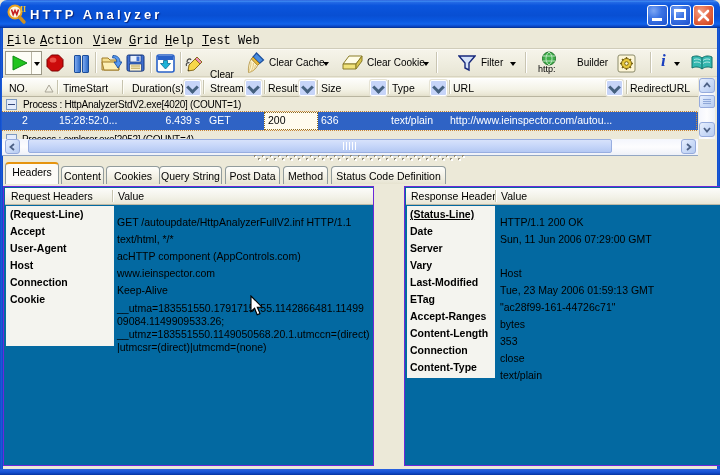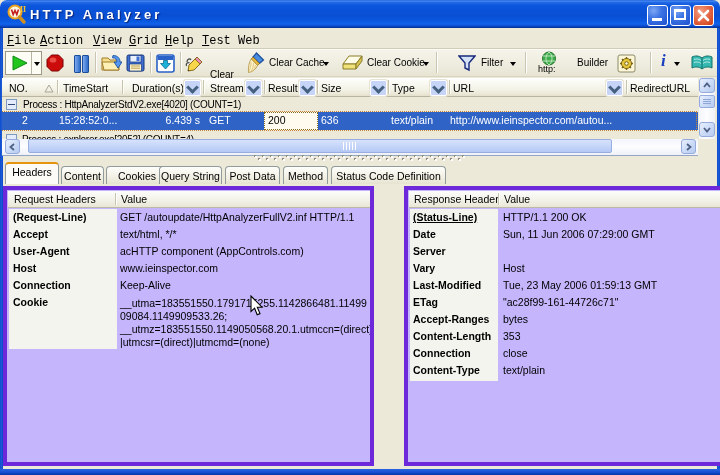--- a/index.html
+++ b/index.html
@@ -33,26 +33,26 @@
 #selrow{left:2px;top:112px;width:696px;height:18px;background:#2f63c5;color:#fff;}
 #partrow{left:2px;top:130px;width:696px;height:9px;background:#ece9d8;overflow:hidden;}
 .expbox{width:11px;height:11px;background:#e4ecfb;border:1px solid #7e9ac0;box-sizing:border-box;}
 
 .sbtn{background:linear-gradient(135deg,#e9f0fd 0%,#cfdef9 45%,#b6cbf0 100%);border:1px solid #96abdc;border-radius:3px;box-sizing:border-box;}
 
 .tab{top:166px;height:18px;white-space:nowrap;overflow:hidden;background:linear-gradient(180deg,#fefefb 0%,#f2f0e4 60%,#e6e3d0 100%);border:1px solid #919b9c;border-bottom:none;border-radius:4px 4px 0 0;box-sizing:border-box;text-align:center;}
 #tabactive{top:162px;height:22px;background:#fcfbf7;border:1px solid #919b9c;border-bottom:none;border-top:2px solid #e5940e;border-radius:4px 4px 0 0;z-index:5;}
 .tabtxt{padding-top:3px;}
 
-.panel{top:186px;height:280px;background:#c4b5fd;border:4px solid #6d28d9;box-sizing:border-box;overflow:hidden;}
+.panel{top:186px;height:280px;background:#0369a1;border:1px solid #6d28d9;box-sizing:border-box;overflow:hidden;}
 .phead{position:absolute;left:1px;top:1px;height:17px;background:linear-gradient(180deg,#fcfcfa 0%,#f2f1e7 60%,#e9e6d6 100%);border-bottom:1px solid #bdb9a6;box-sizing:border-box;}
 .psep{position:absolute;top:2px;width:1px;height:12px;background:#c6c3ae;border-right:1px solid #fff;}
 .lblcol{position:absolute;background:#f4f4ef;}
 .hrow{position:absolute;font-weight:bold;white-space:nowrap;}
-.vrow{position:absolute;white-space:nowrap;}
+.vrow{position:absolute;white-space:nowrap;margin-top:8px;}
 </style>
 </head>
 <body>
 <div id="win">
 
   <div class="abs" id="titlebar"></div>
   <svg class="abs" id="titleicon" style="left:6px;top:4px;" width="22" height="22" viewBox="0 0 22 22">
     <circle cx="9" cy="8" r="6.5" fill="#fdf8e2" stroke="#e8a020" stroke-width="2"></circle>
     <path d="M5.5 5.5 L7.2 10.5 L9 6.5 L10.8 10.5 L12.5 5.5" stroke="#c42020" stroke-width="1.6" fill="none"></path>
     <path d="M13.5 13 L18 18" stroke="#d09020" stroke-width="3.4" stroke-linecap="round"></path>
@@ -258,21 +258,21 @@
 
   <div class="abs" id="splitdots" style="left:254px;top:155px;width:212px;height:7px;background-image:radial-gradient(circle at 1px 1px,#fff 1px,transparent 1.3px),radial-gradient(circle at 1px 1px,#fff 1px,transparent 1.3px),radial-gradient(circle at 1px 1px,#8e8a7c 1px,transparent 1.3px),radial-gradient(circle at 1px 1px,#8e8a7c 1px,transparent 1.3px);background-size:8px 7px,8px 7px,8px 7px,8px 7px;background-position:1px 1px,5px 4px,0 0,4px 3px;"></div>
 
   <div class="abs" id="tabs">
     <div class="abs tab" id="tabactive" style="left:5px;width:54px;">
         <div style="padding-top:2px;">Headers</div>
       </div>
     <div class="abs tab" style="left:61px;width:43px;">
         <div class="tabtxt">Content</div>
       </div>
-    <div class="abs tab" style="left:106px;width:62px;">
+    <div class="abs tab" style="left:106px;width:54px;">
         <div class="tabtxt">Cookies</div>
       </div>
     <div class="abs tab" style="left:159px;width:63px;">
         <div class="tabtxt">Query String</div>
       </div>
     <div class="abs tab" style="left:225px;width:55px;">
         <div class="tabtxt">Post Data</div>
       </div>
     <div class="abs tab" style="left:283px;width:45px;">
         <div class="tabtxt">Method</div>

